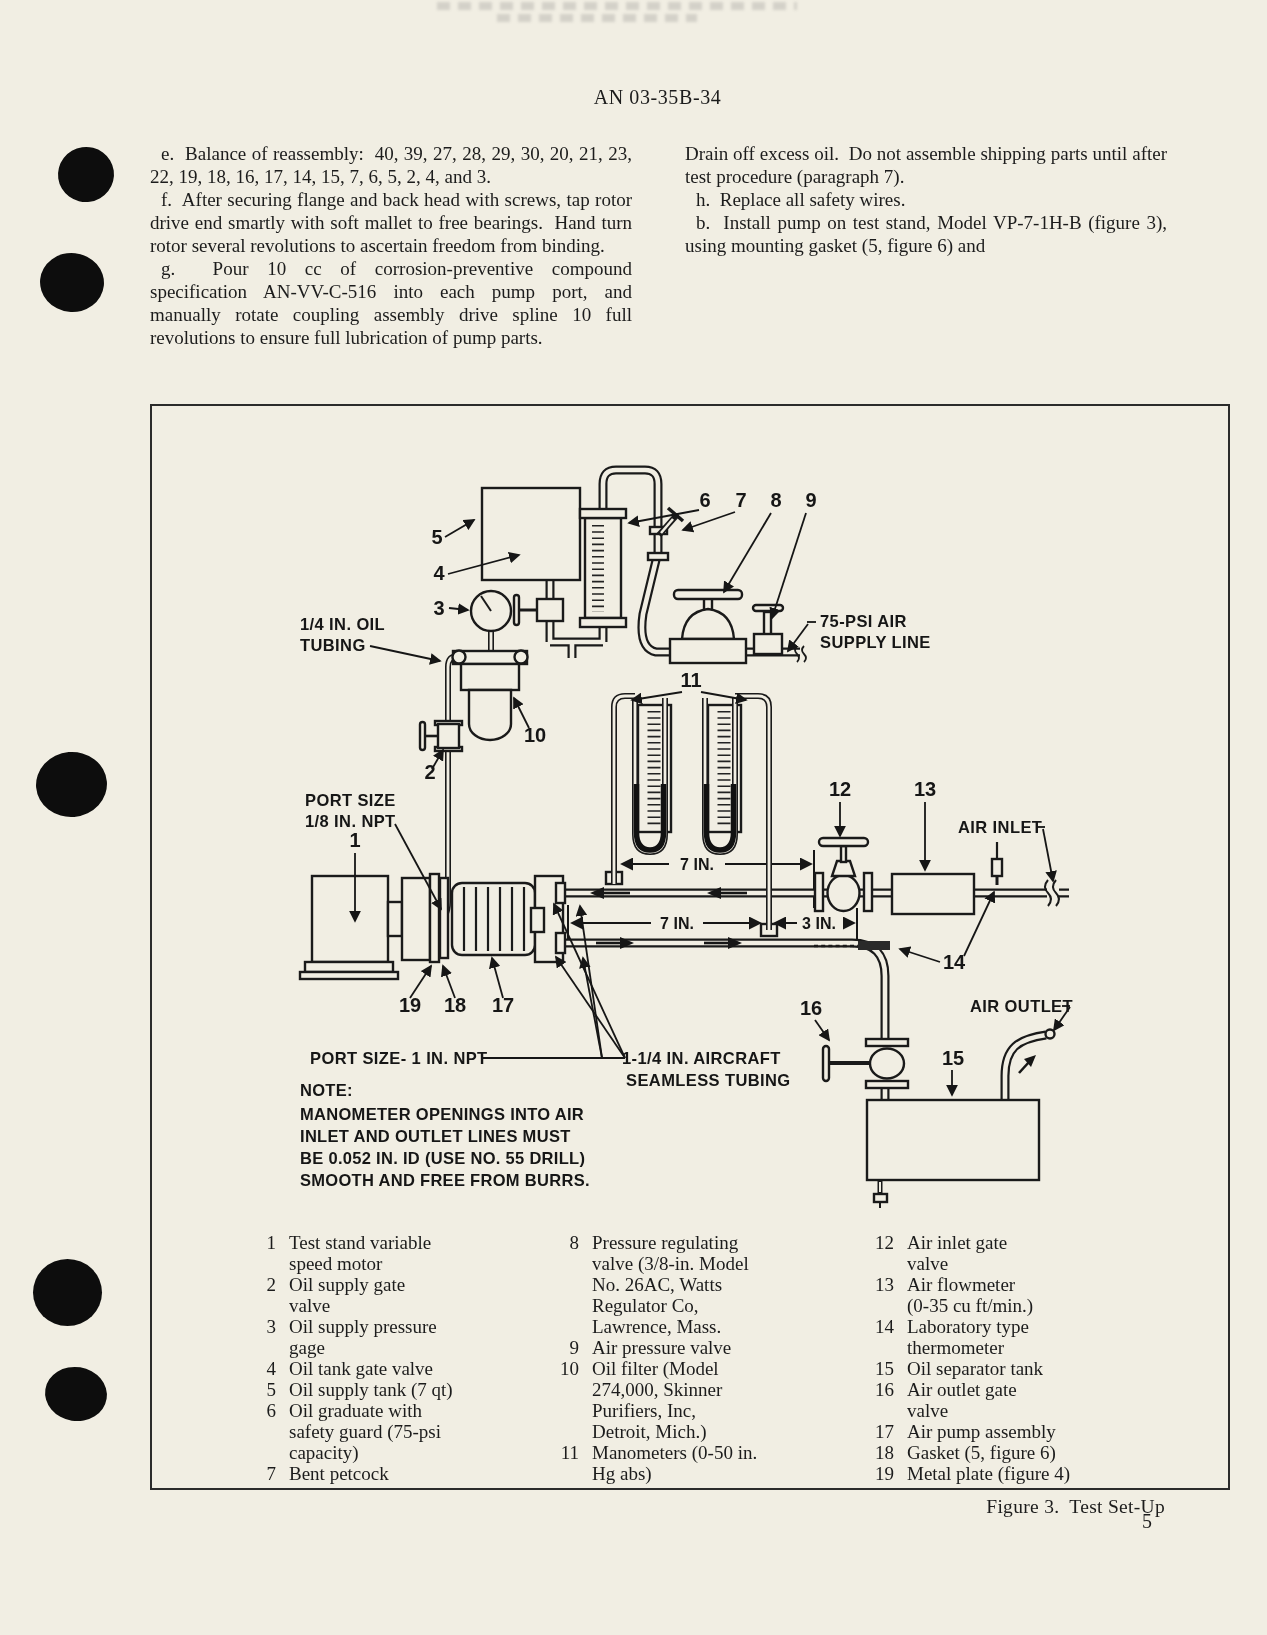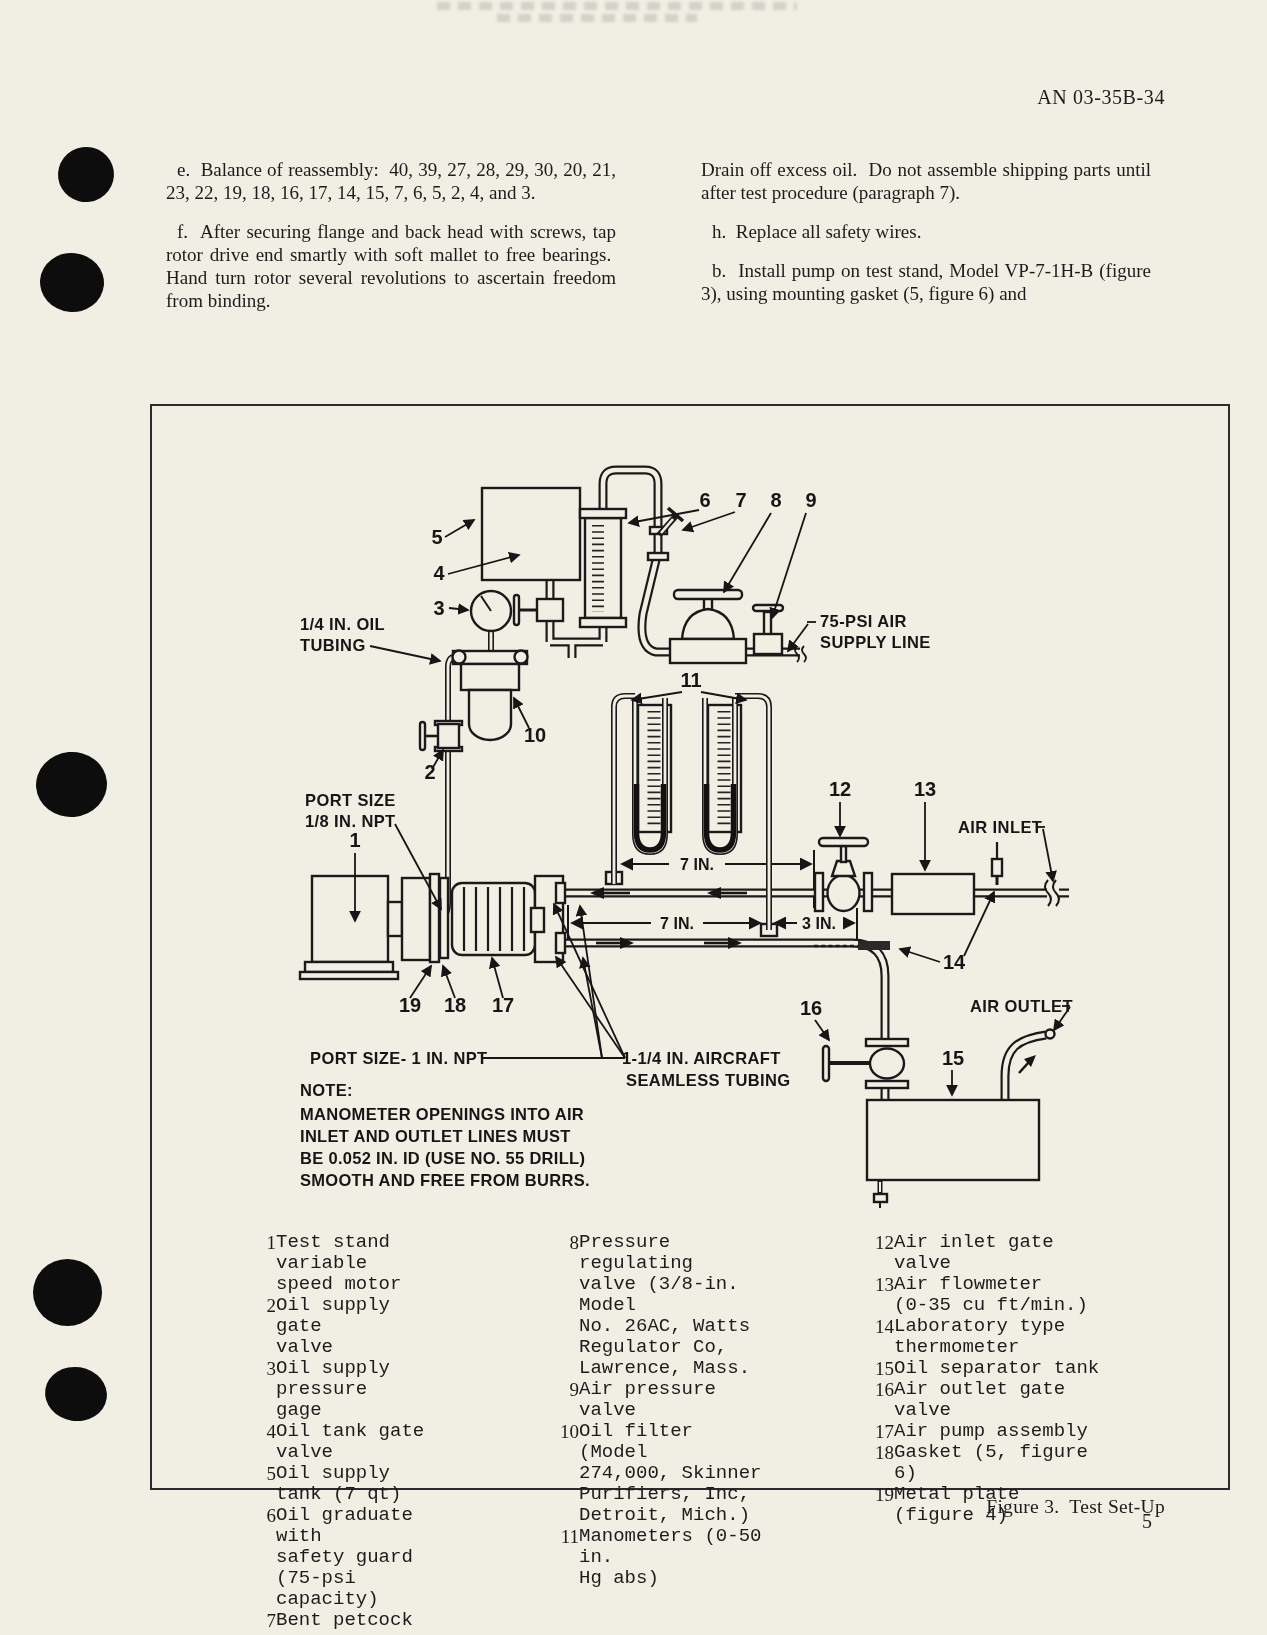--- a/index.html
+++ b/index.html
@@ -3,25 +3,25 @@
 <meta charset="utf-8">
 <style>
   html,body{margin:0;padding:0;background:#d8d4c8;}
   .page{position:relative;width:1267px;height:1635px;background:#f1eee3;
         font-family:"Liberation Serif",serif;color:#1c1c1c;overflow:hidden;}
   .smudge{position:absolute;left:437px;top:2px;width:360px;height:26px;opacity:.45;filter:blur(1.6px);}
   .smudge .s1,.smudge .s2{height:8px;margin-bottom:4px;
         background:repeating-linear-gradient(90deg,rgba(110,110,110,.5) 0 13px,transparent 13px 21px);}
   .smudge .s2{margin-left:60px;width:200px;}
   .punch{position:absolute;background:#0d0d0d;border-radius:50%;}
-  .hdr{position:absolute;left:150px;top:86px;width:1015px;text-align:right;
+  .hdr{position:absolute;left:150px;top:86px;width:1015px;text-align:center;
        font-size:20px;letter-spacing:.6px;}
   .bodycol{position:absolute;top:142px;width:482px;font-size:19px;line-height:23px;text-align:justify;}
   .col-l{left:150px;} .col-r{left:685px;}
-  .bodycol p{margin:16px;text-indent:11px;}
+  .bodycol p{margin:0;text-indent:11px;}
   .bodycol p.noind{text-indent:0;}
   .bodycol p.sect{margin-top:13px;}
   .figbox{position:absolute;left:150px;top:404px;width:1080px;height:1086px;
           border:2px solid #2b2b2b;box-sizing:border-box;}
   .diagram{position:absolute;left:0;top:0;}
   svg text{font-family:"Liberation Sans",sans-serif;fill:#161616;}
   .co{font-size:20px;font-weight:bold;text-anchor:middle;}
   .dlabel{font-size:16.5px;font-weight:bold;letter-spacing:.4px;}
   .dim{font-size:16px;font-weight:bold;text-anchor:middle;}
   .note{font-size:16.5px;font-weight:bold;letter-spacing:.3px;}
@@ -31,21 +31,21 @@
   .tW{stroke:#1a1a1a;stroke-width:6;fill:none;stroke-linejoin:round;}
   .tC{stroke:#f1eee3;stroke-width:2.8;fill:none;stroke-linejoin:round;}
   .ld{stroke:#161616;stroke-width:1.8;fill:none;}
   .dl{stroke:#161616;stroke-width:2;fill:none;}
   .legend{position:absolute;left:0;top:826px;width:100%;font-size:19px;line-height:21px;}
   .lg-col{position:absolute;top:0;}
   .lg-c1{left:108px;} .lg-c2{left:395px;} .lg-c3{left:705px;}
   .lg-item{display:flex;}
   .lg-num{flex:0 0 auto;text-align:right;}
   .lg-c1 .lg-num{width:16px;} .lg-c2 .lg-num{width:32px;} .lg-c3 .lg-num{width:37px;}
-  .lg-txt{white-space:pre-line;font-family:Liberation Mono, monospace;}
+  .lg-txt{margin-left:13px;white-space:pre-line;}
   .lg-c1 .lg-txt{width:170px;} .lg-c2 .lg-txt{width:190px;} .lg-c3 .lg-txt{width:210px;}
   .caption{position:absolute;left:150px;top:1496px;width:1015px;text-align:right;
            font-size:19.5px;letter-spacing:.3px;white-space:pre;}
   .pageno{position:absolute;left:1142px;top:1510px;font-size:20px;}
 </style>
 </head>
 <body>
 
 <div class="page">
 
@@ -58,20 +58,21 @@
   <div class="punch" style="left:40px;top:253px;width:64px;height:59px;transform:rotate(6deg);"></div>
   <div class="punch" style="left:36px;top:752px;width:71px;height:65px;transform:rotate(-5deg);"></div>
   <div class="punch" style="left:33px;top:1259px;width:69px;height:67px;"></div>
   <div class="punch" style="left:45px;top:1367px;width:62px;height:54px;transform:rotate(9deg);"></div>
 
   <div class="hdr">AN 03-35B-34</div>
 
   <div class="bodycol col-l">
     <p>e.&nbsp; Balance of reassembly:&nbsp; 40, 39, 27, 28, 29, 30, 20, 21, 23, 22, 19, 18, 16, 17, 14, 15, 7, 6, 5, 2, 4, and 3.</p>
     <p>f.&nbsp; After securing flange and back head with screws, tap rotor drive end smartly with soft mallet to free bearings.&nbsp; Hand turn rotor several revolutions to ascertain freedom from binding.</p>
+    <p>g.&nbsp; Pour 10 cc of corrosion-preventive compound specification AN-VV-C-516 into each pump port, and manually rotate coupling assembly drive spline 10 full revolutions to ensure full lubrication of pump parts.</p>
   </div>
 
   <div class="bodycol col-r">
     <p class="noind">Drain off excess oil.&nbsp; Do not assemble shipping parts until after test procedure (paragraph 7).</p>
     <p>h.&nbsp; Replace all safety wires.</p>
     <p>b.&nbsp; Install pump on test stand, Model VP-7-1H-B (figure 3), using mounting gasket (5, figure 6) and</p>
   </div>
 
   <div class="figbox">
     <svg class="diagram" width="1076" height="822" viewBox="0 0 1076 822">

